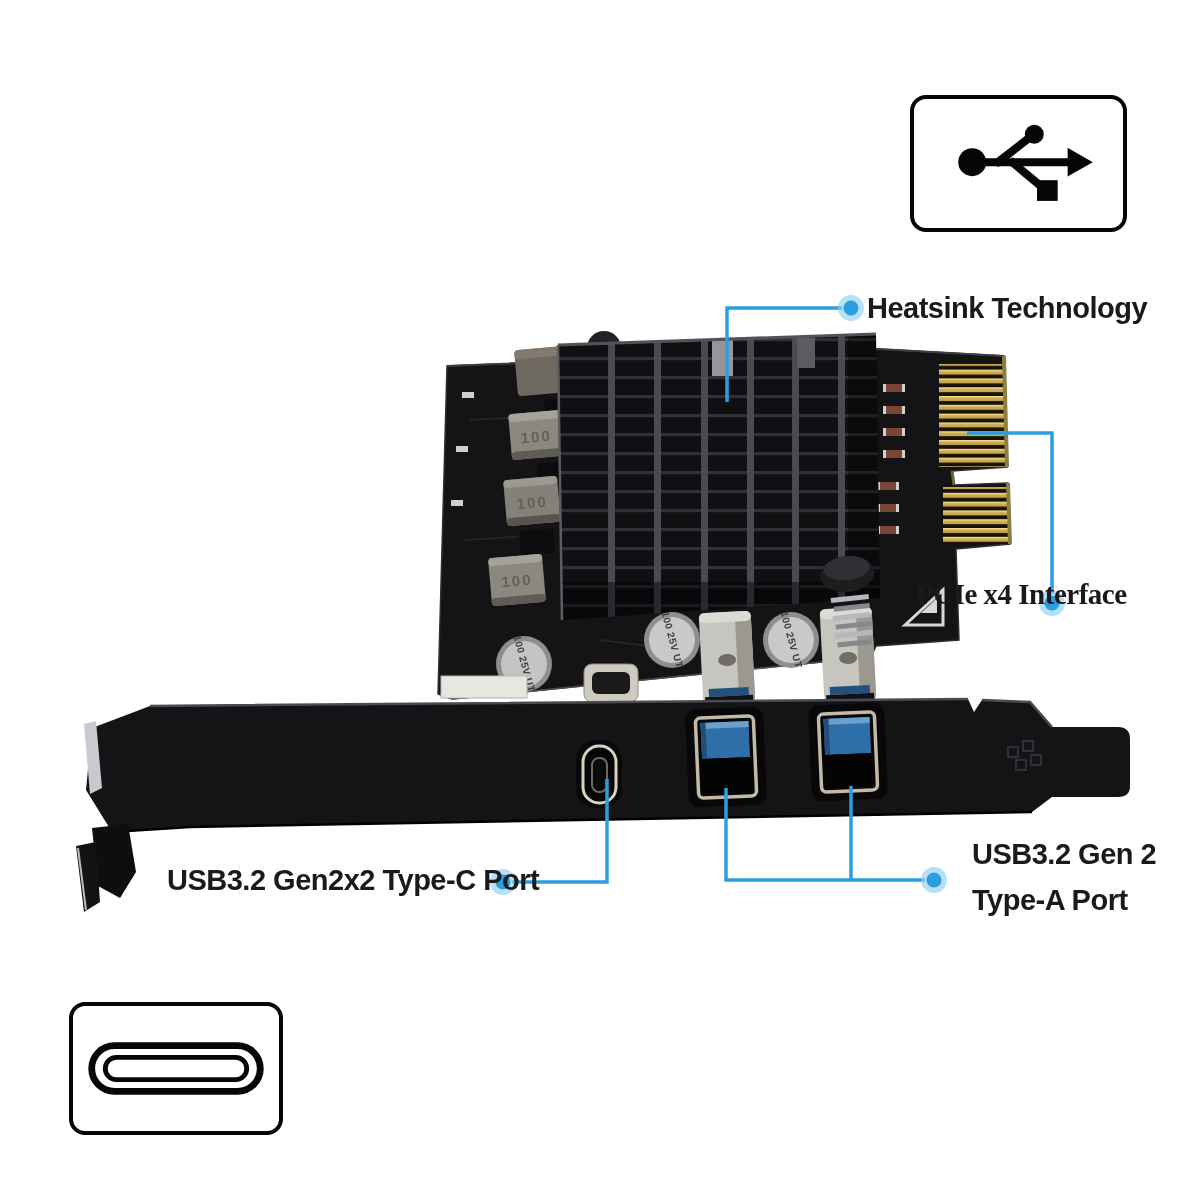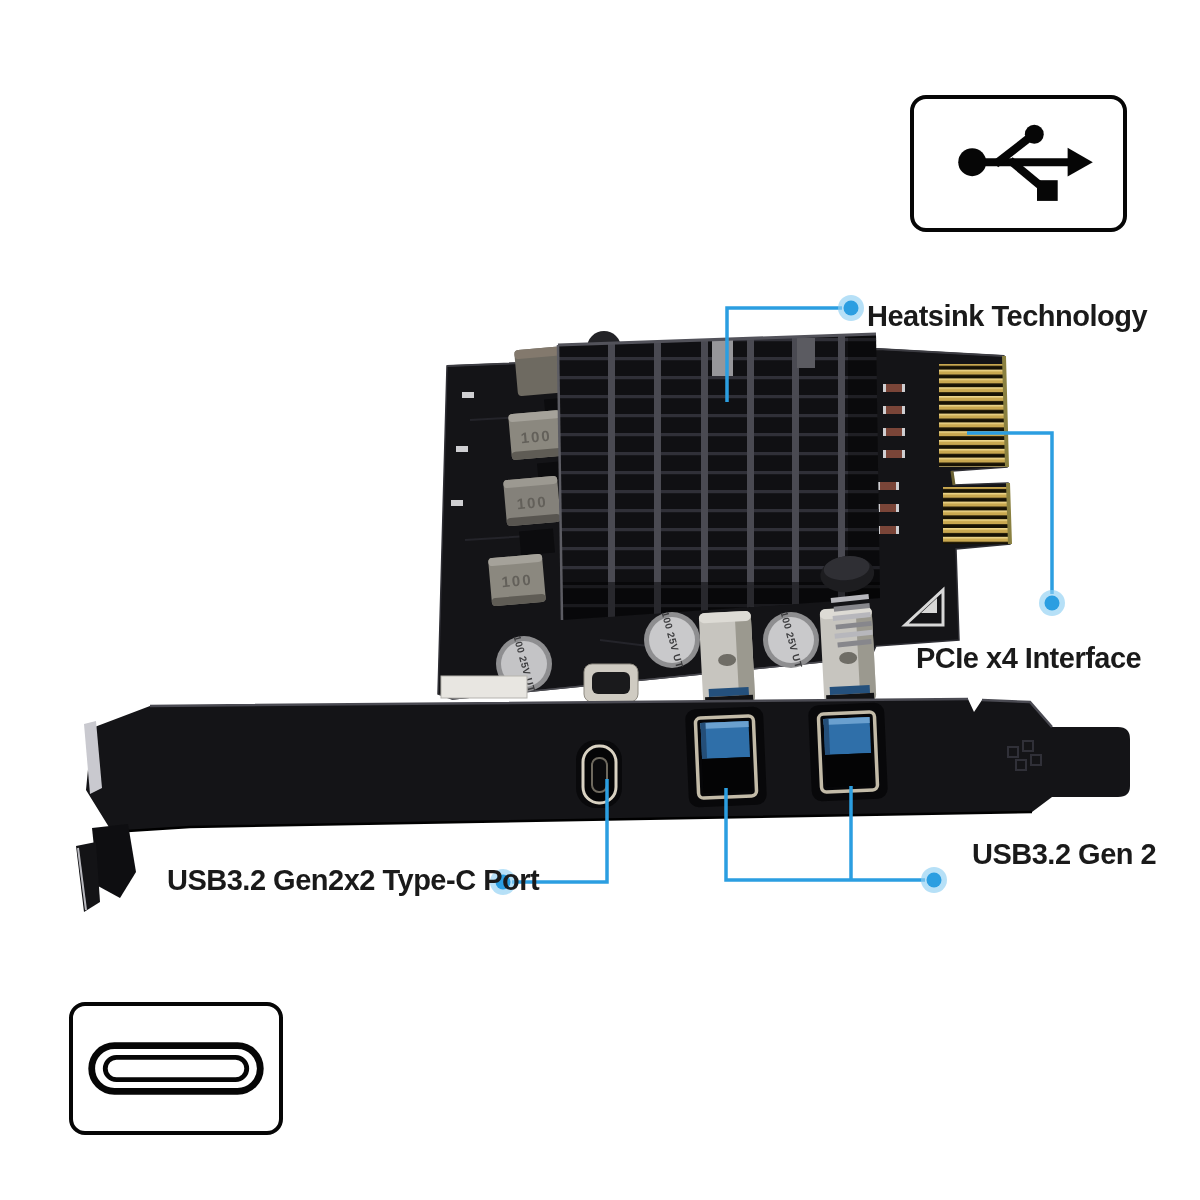--- a/index.html
+++ b/index.html
@@ -264,25 +264,26 @@
     </g>
 
     <polyline class="callout-line" points="726,788 726,880 925,880"></polyline>
     <line class="callout-line" x1="851" y1="786" x2="851" y2="880"></line>
     <g transform="translate(934 880)">
       <circle r="13" class="dot-halo"></circle>
         <circle r="7.5" class="dot-core"></circle>
     </g>
   </svg>
 
-  <div class="label" style="left:867px;top:290px;margin-top:8px;">Heatsink Technology</div>
-  <div class="label" style="left:916px;top:640px;">PCIe x4 Interface</div>
+  <div class="label" style="left:867px;top:290px;">Heatsink Technology</div>
+  <div class="label" style="left:916px;top:576px;font-family:Liberation Serif, serif;">PCIe x4 Interface</div>
   <div class="label" style="left:167px;top:862px;text-align:right;">USB3.2 Gen2x2 Type-C Port</div>
   <div class="label label2" style="left:972px;top:831px;">
     <div>USB3.2 Gen 2</div>
+    <div>Type-A Port</div>
   </div>
 
   <div class="icon-box" id="usb-logo-box">
     <svg width="180" height="112" viewBox="0 0 200 124">
       <g stroke="#060606" stroke-width="9" fill="none">
         <path d="M48 60 H158"></path>
         <path d="M74 62 L110 34"></path>
         <path d="M90 58 L126 88"></path>
       </g>
       <circle cx="48" cy="60" r="15.5" fill="#060606"></circle>

